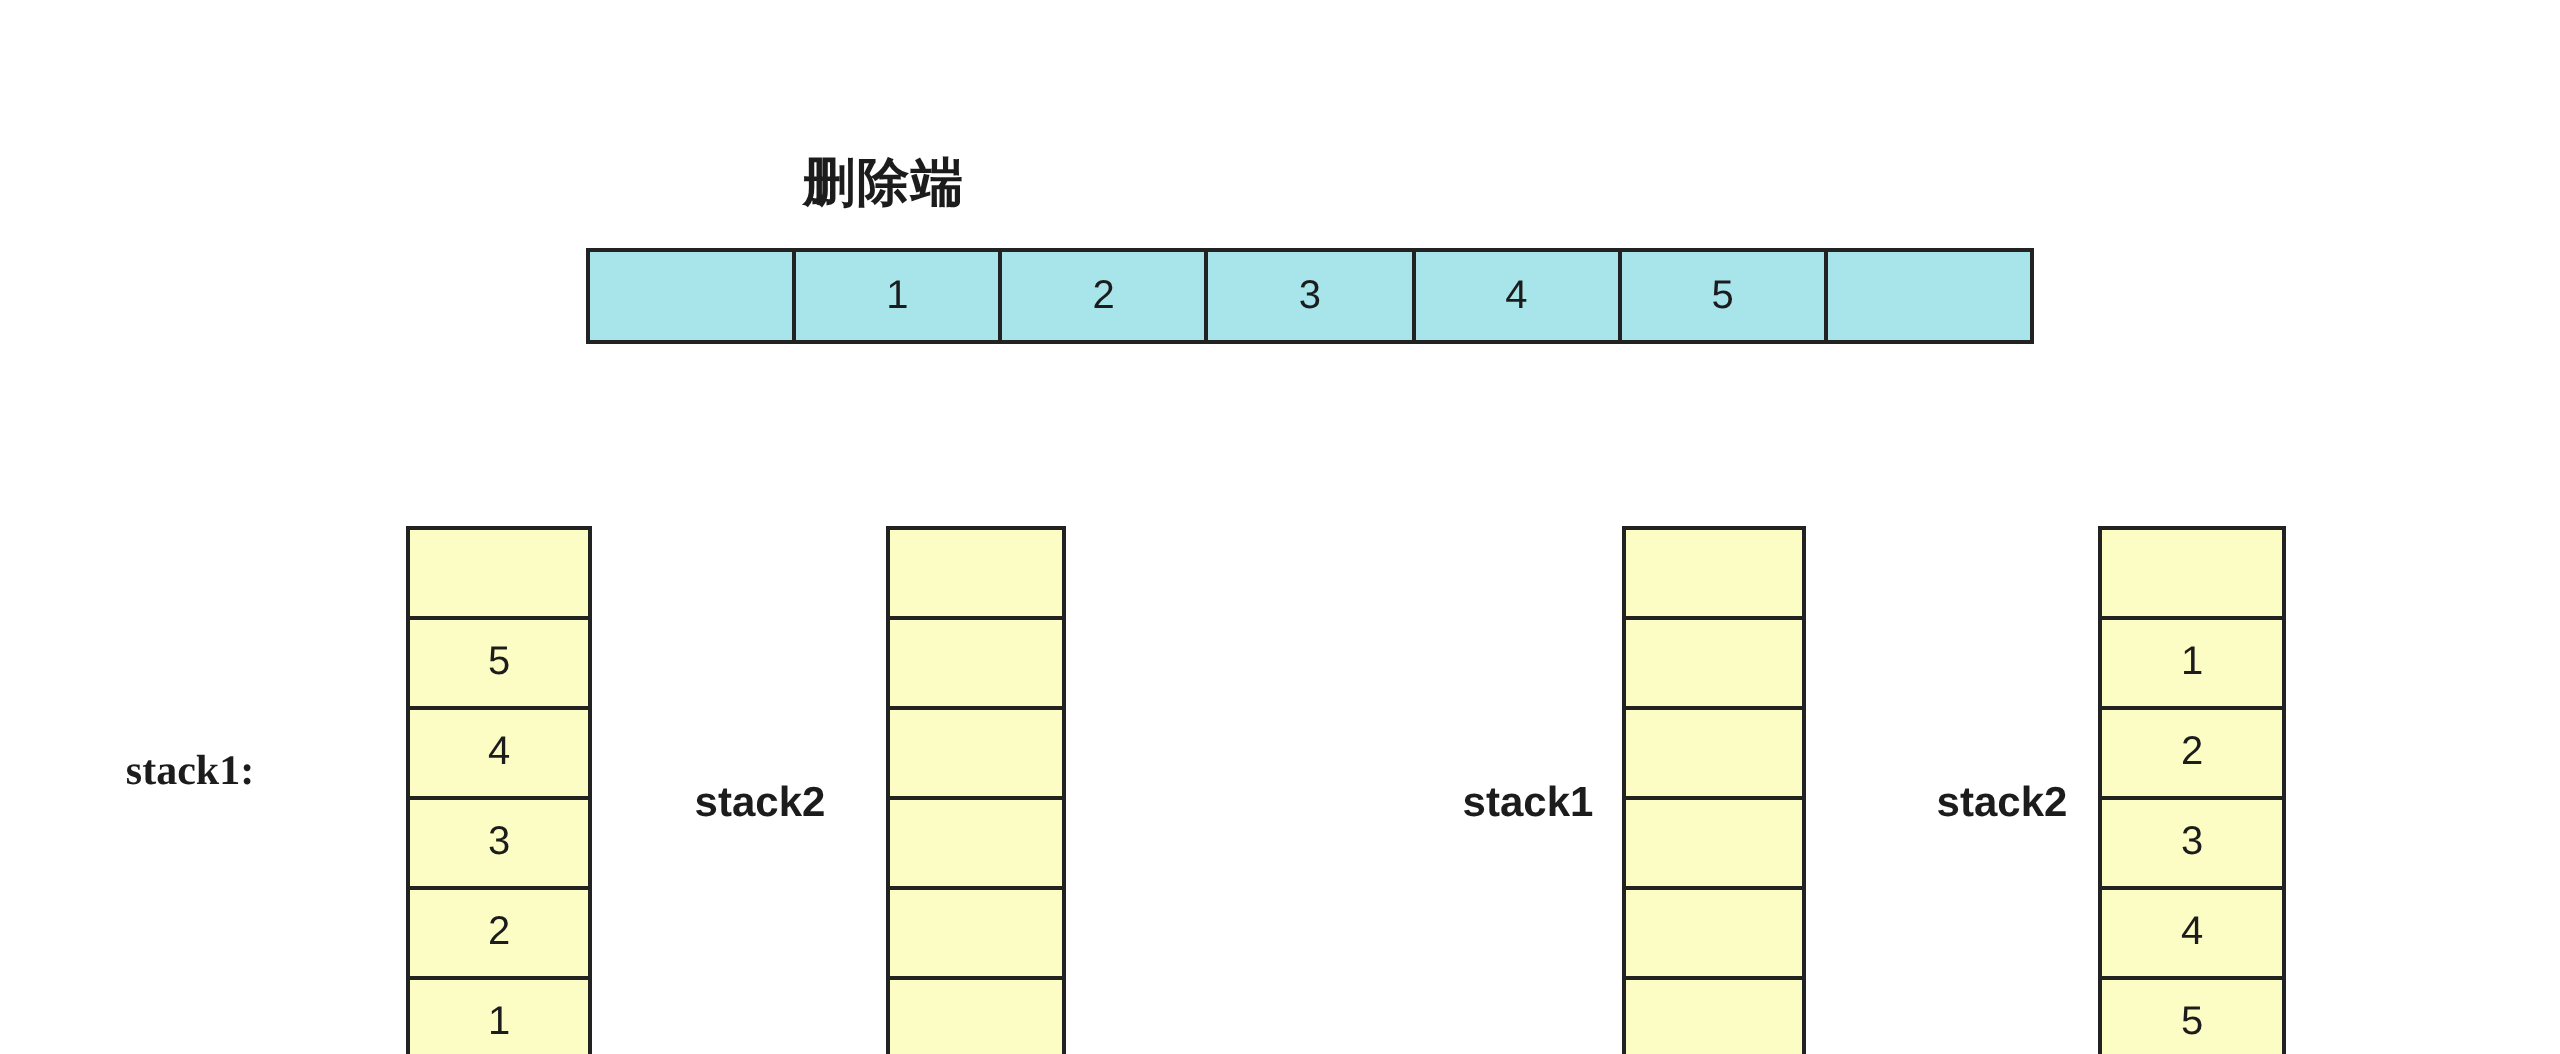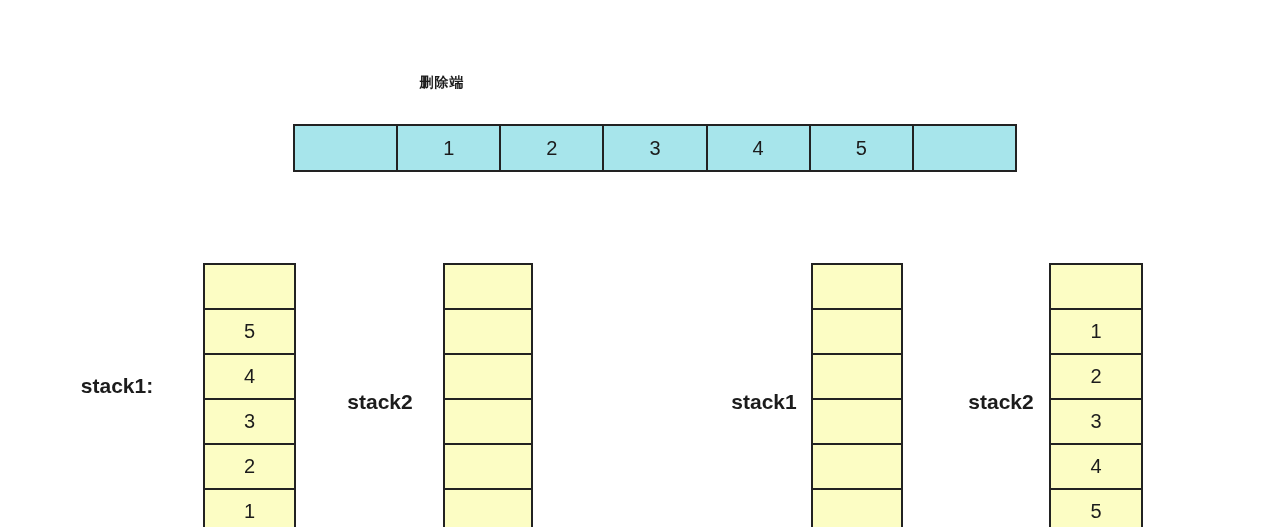--- a/index.html
+++ b/index.html
@@ -2,21 +2,21 @@
 <html style="--queue-fill: #a7e5eb; --stack-fill: #fcfdc4; --border: #222222; --text: #1c1c1c;"><head>
 <meta charset="utf-8">
 <style>
   html,body{margin:0;padding:0;background:#fff;}
   .page{
     position:relative;width:1280px;height:527px;overflow:hidden;background:#fff;
     font-family:"Liberation Sans","DejaVu Sans",sans-serif;color:var(--text,#1c1c1c);
   }
   .end-label{
     position:absolute;width:110px;text-align:center;
-    font-size:14px;font-weight:bold;letter-spacing:1px;
+    font-size:26px;font-weight:bold;letter-spacing:1px;
   }
   .end-label.delete{left:387px;top:74px;}
   .end-label.insert{left:907px;top:74px;}
   .queue{
     position:absolute;left:293px;top:124px;width:724px;height:48px;
     display:flex;box-sizing:border-box;
     background:var(--queue-fill,#a7e5eb);
     border:2px solid var(--border,#222);
   }
   .queue-cell{
@@ -37,21 +37,21 @@
   .stack-cell{
     height:43px;border-bottom:2px solid var(--border,#222);
     display:flex;align-items:center;justify-content:center;
     font-size:20px;font-weight:500;
   }
   .stack-cell:last-child{border-bottom:none;}
   .stack-label{
     position:absolute;text-align:center;
     font-size:21px;font-weight:bold;line-height:27px;
   }
-  .stack-label.l0{left:22px;top:372px;width:190px;}
+  .stack-label.l0{left:0;top:372px;width:190px;font-family:Liberation Serif, serif;}
   .stack-label.l1{left:330px;top:388px;width:100px;}
   .stack-label.l2{left:714px;top:388px;width:100px;}
   .stack-label.l3{left:951px;top:388px;width:100px;}
 </style>
 </head>
 <body>
 
 <div class="page">
 
   <div class="end-label delete">删除端</div>

